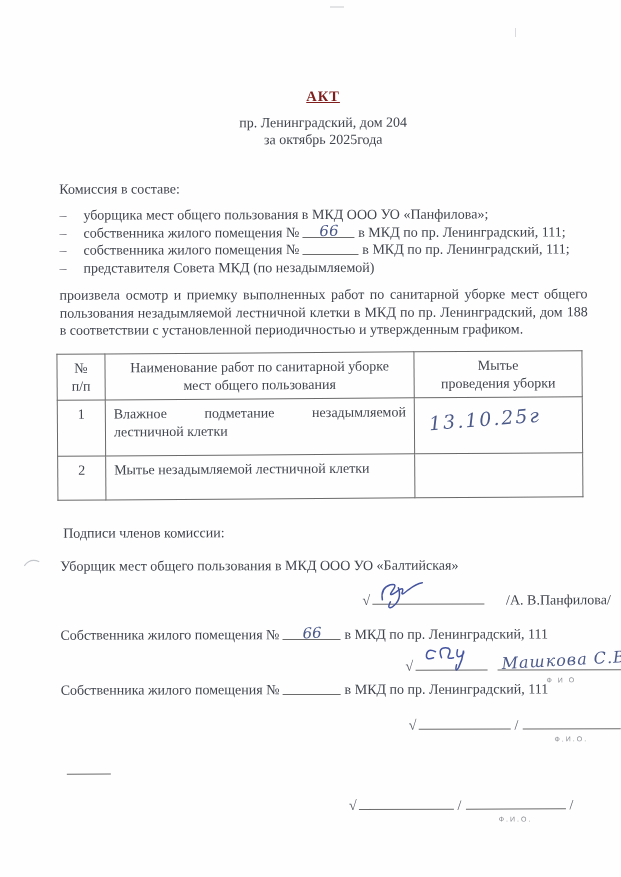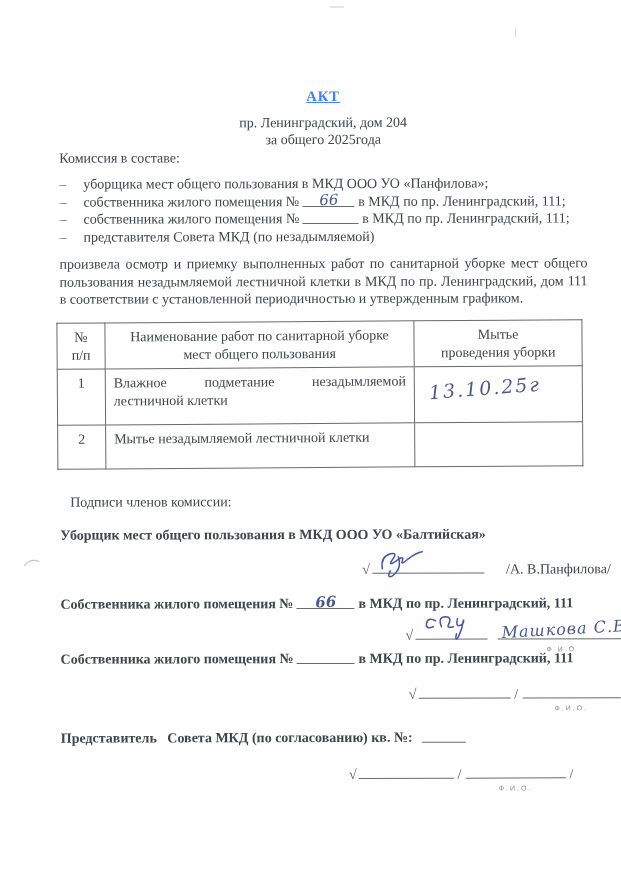--- a/index.html
+++ b/index.html
@@ -24,25 +24,25 @@
     font-size: 14px;
     line-height: 17.5px;
     transform: rotate(-0.15deg);
   }
   .title {
     text-align: center;
     font-weight: bold;
     font-size: 14.5px;
     letter-spacing: 1px;
     text-decoration: underline;
-    color: #3b82f6;
+    color: #7f1d1d;
   }
   .subtitle { text-align: center; margin-top: 8px; }
   .subtitle div { white-space: nowrap; }
-  .commission-heading { margin-top: 0; }
+  .commission-heading { margin-top: 31px; }
   .members { list-style: none; margin-top: 9px; }
   .members li { display: flex; }
   .members .dash { width: 24px; flex: 0 0 24px; color: #575b63; }
   .fill-line {
     display: inline-block;
     border-bottom: 1px solid #6b6b6b;
     text-align: center;
     height: 14px;
     vertical-align: baseline;
   }
@@ -76,22 +76,22 @@
   tr.row-1 td { height: 56px; }
   tr.row-2 td { height: 44px; }
   .date-hand {
     font-size: 19px;
     transform: rotate(-4deg);
     display: inline-block;
     margin: 8px 0 0 6px;
     letter-spacing: 2px;
     white-space: nowrap;
   }
-  .signatures-heading { margin-top: 25px; margin-left: 10px; }
-  .sig-label { margin-top: 14px; white-space: nowrap; font-weight: bold; }
+  .signatures-heading { margin-top: 25px; margin-left: 3px; }
+  .sig-label { margin-top: 14px; white-space: nowrap; }
   .sig-row { position: relative; height: 22px; white-space: nowrap; }
   .tick { color: #565a62; font-size: 14px; margin-right: 2px; }
   .sig-line {
     display: inline-block;
     border-bottom: 1px solid #6b6b6b;
     height: 16px;
     position: relative;
     vertical-align: baseline;
   }
   .fio {
@@ -130,21 +130,21 @@
   <div class="content">
 
     <svg id="artifact-curve" class="artifact" width="20" height="14" viewBox="0 0 20 14">
       <path d="M2 10 Q8 2 17 6" fill="none" stroke="#c3c6cb" stroke-width="1.2"></path>
     </svg>
 
     <div class="title">АКТ</div>
 
     <div class="subtitle">
       <div>пр. Ленинградский, дом 204</div>
-      <div>за общего 2025года</div>
+      <div>за октябрь 2025года</div>
     </div>
 
     <div class="commission-heading">Комиссия в составе:</div>
 
     <ul class="members">
       <li>
         <span class="dash">–</span>
         <span>уборщика мест общего пользования в МКД ООО УО «Панфилова»;</span>
       </li>
       <li>
@@ -162,21 +162,21 @@
           <span class="fill-line" style="width:56px"><span class="hand"></span></span>
           <span>в МКД по пр. Ленинградский, 111;</span>
         </span>
       </li>
       <li>
         <span class="dash">–</span>
         <span>представителя Совета МКД (по незадымляемой)</span>
       </li>
     </ul>
 
-    <p class="body-paragraph">произвела осмотр и приемку выполненных работ по санитарной уборке мест общего пользования незадымляемой лестничной клетки в МКД по пр. Ленинградский, дом 111 в соответствии с установленной периодичностью и утвержденным графиком.</p>
+    <p class="body-paragraph">произвела осмотр и приемку выполненных работ по санитарной уборке мест общего пользования незадымляемой лестничной клетки в МКД по пр. Ленинградский, дом 188 в соответствии с установленной периодичностью и утвержденным графиком.</p>
 
     <table class="works">
       <thead>
         <tr>
           <th class="col-num">
             <div>№</div>
             <div>п/п</div>
           </th>
           <th class="col-work">
             <div>Наименование работ по санитарной уборке</div>
@@ -225,21 +225,20 @@
     <div class="sig-label" style="margin-top:4px">
       <span>Собственника жилого помещения №</span>
       <span class="fill-line" style="width:58px"><span class="hand"></span></span>
       <span>в МКД по пр. Ленинградский, 111</span>
     </div>
     <div class="sig-row" style="margin-top:15px; padding-left:348px">
       <span class="tick">√</span><span class="sig-line" style="width:92px"></span><span class="slash">/</span><span class="sig-line" style="width:98px"><span class="fio">Ф.И.О.</span></span><span class="slash">/</span>
     </div>
 
     <div class="sig-label" style="margin-top:24px">
-      <span>Представитель&nbsp;&nbsp; Совета МКД (по согласованию) кв. №:</span>
       <span class="fill-line" style="width:44px; margin-left:6px"><span class="hand"></span></span>
     </div>
     <div class="sig-row" style="margin-top:17px; padding-left:288px">
       <span class="tick">√</span><span class="sig-line" style="width:95px"></span><span class="slash">/</span><span class="sig-line" style="width:100px"><span class="fio">Ф.И.О.</span></span><span class="slash">/</span>
     </div>
 
   </div>
 </div>
 
 </body></html>

